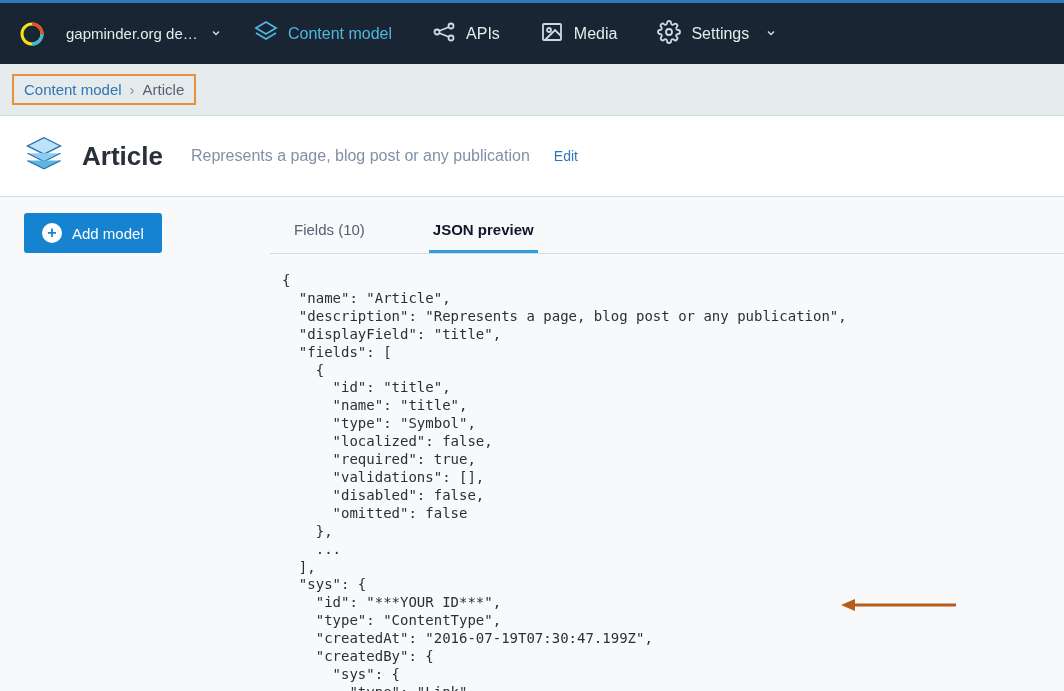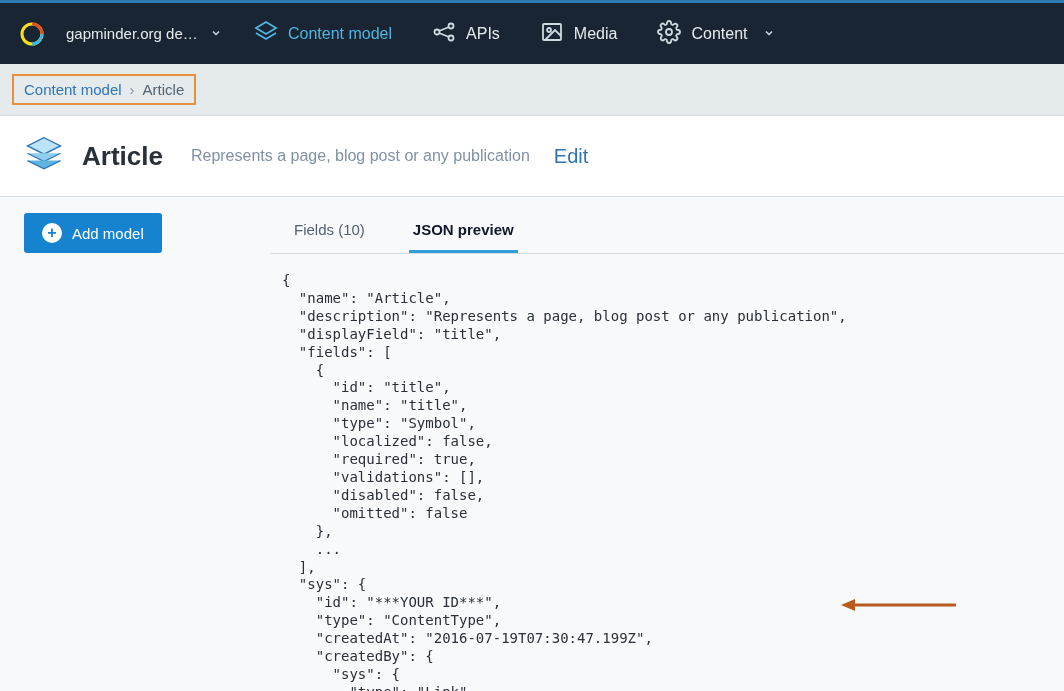--- a/index.html
+++ b/index.html
@@ -76,21 +76,21 @@
     background: #fff;
     border-bottom: 1px solid #d3dce0;
     padding: 18px 22px;
     display: flex;
     align-items: center;
     gap: 16px;
   }
   .stack-icon { width: 44px; height: 44px; }
   .page-title { font-size: 26px; font-weight: 700; color: #2a3039; }
   .page-desc { font-size: 16px; color: #8091a5; margin-left: 12px; }
-  .edit-link { color: #2e75b5; font-size: 20px; margin-left: 8px; cursor: pointer; }
+  .edit-link { color: #2e75b5; font-size: 14px; margin-left: 8px; cursor: pointer; }
 
   
   .body-row { display: flex; align-items:flex-start; }
   .sidebar { width: 270px; padding: 16px 24px; }
   .add-field-btn {
     background: #1683d0;
     color: #fff;
     border: none;
     border-radius: 3px;
     padding: 10px 18px;
@@ -105,21 +105,21 @@
     border-radius: 50%;
     background: #fff;
     color: #1683d0;
     display: inline-flex; align-items: center; justify-content: center;
     font-weight: 700;
     font-size: 16px;
     line-height: 1;
   }
 
   .main { flex: 1; padding-top: 12px; }
-  .tabs { display: flex; gap: 40px; border-bottom: 1px solid #d3dce0; padding-left: 20px;}
+  .tabs { display: flex; gap: 60px; border-bottom: 1px solid #d3dce0; padding-left: 20px;}
   .tab {
     padding: 12px 4px;
     font-size: 15px;
     color: #536171;
     cursor: pointer;
     border-bottom: 3px solid transparent;
   }
   .tab.active { color: #0f172a; font-weight: 700; border-bottom-color: #2e9fd8; }
 
   .json-block {
@@ -190,21 +190,21 @@
       </span>
       <span>Media</span>
     </div>
     <div class="nav-item">
       <span>
         <svg width="24" height="24" viewBox="0 0 24 24" fill="none" stroke-width="1.8">
             <circle cx="12" cy="12" r="3"></circle>
             <path d="M19.4 15a1.7 1.7 0 0 0 .34 1.87l.06.06a2 2 0 1 1-2.83 2.83l-.06-.06a1.7 1.7 0 0 0-1.87-.34 1.7 1.7 0 0 0-1 1.56V21a2 2 0 1 1-4 0v-.09a1.7 1.7 0 0 0-1-1.56 1.7 1.7 0 0 0-1.87.34l-.06.06a2 2 0 1 1-2.83-2.83l.06-.06a1.7 1.7 0 0 0 .34-1.87 1.7 1.7 0 0 0-1.56-1H3a2 2 0 1 1 0-4h.09a1.7 1.7 0 0 0 1.56-1 1.7 1.7 0 0 0-.34-1.87l-.06-.06a2 2 0 1 1 2.83-2.83l.06.06a1.7 1.7 0 0 0 1.87.34H9a1.7 1.7 0 0 0 1-1.56V3a2 2 0 1 1 4 0v.09a1.7 1.7 0 0 0 1 1.56 1.7 1.7 0 0 0 1.87-.34l.06-.06a2 2 0 1 1 2.83 2.83l-.06.06a1.7 1.7 0 0 0-.34 1.87V9a1.7 1.7 0 0 0 1.56 1H21a2 2 0 1 1 0 4h-.09a1.7 1.7 0 0 0-1.56 1z"></path>
           </svg>
       </span>
-      <span>Content</span>
+      <span>Settings</span>
       <span class="chev">
         <svg width="12" height="12" viewBox="0 0 24 24" fill="none" stroke="#cfd9e0" stroke-width="3">
             <polyline points="6 9 12 15 18 9"></polyline>
           </svg>
       </span>
     </div>
   </div>
 </div>
 
 <div class="breadcrumb-bar">

